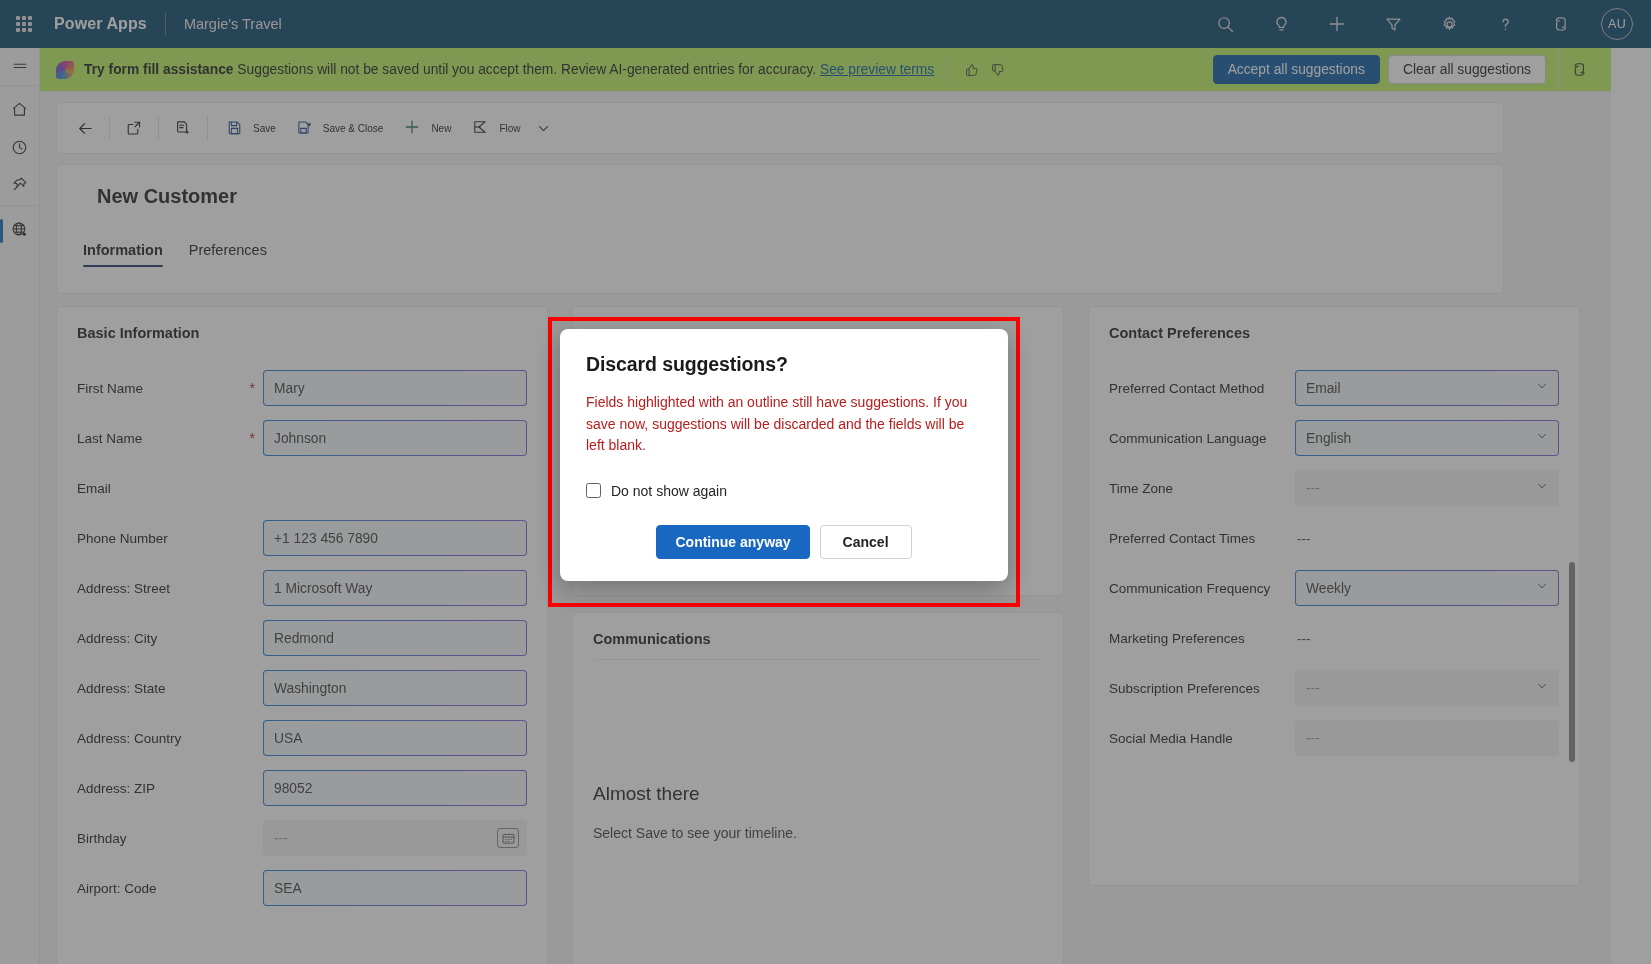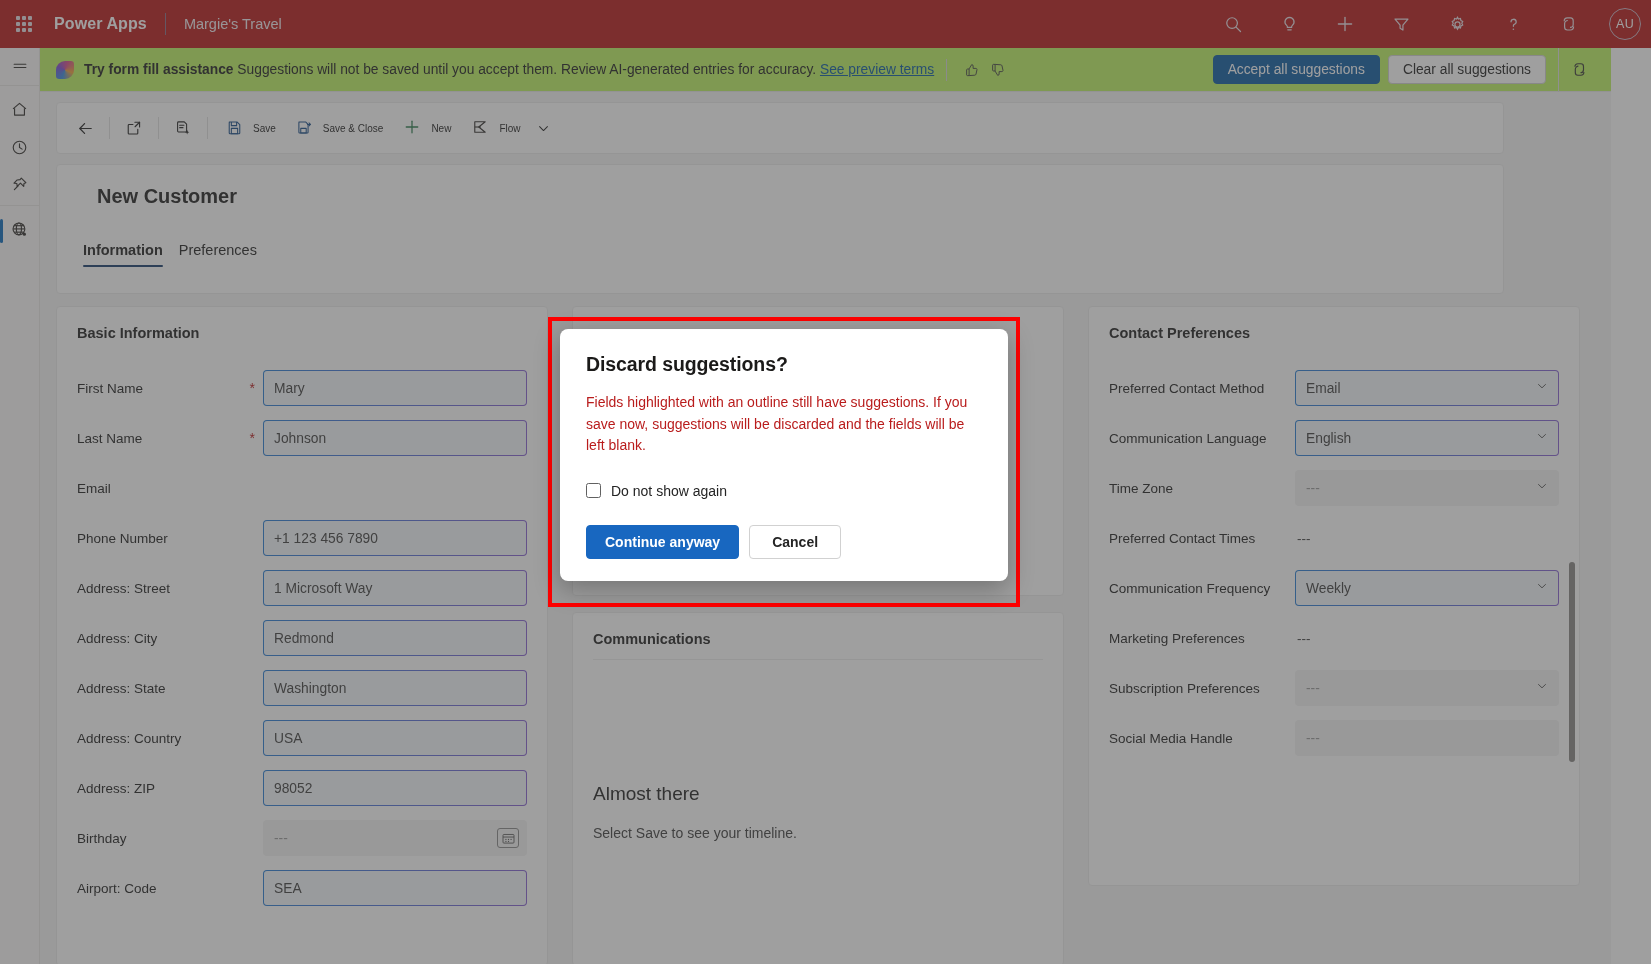--- a/index.html
+++ b/index.html
@@ -9,29 +9,29 @@
     overflow: hidden;
     background: #ffffff;
   }
 
   
   #page { position: absolute; inset: 0; }
 
   
   .topbar {
     position: absolute; top: 0; left: 0; width: 1651px; height: 48px;
-    background: #b91c1c; display: flex; align-items: center;
+    background: #0c4a6e; display: flex; align-items: center;
   }
   .waffle { width: 48px; height: 48px; display: flex; align-items: center; justify-content: center; }
   .waffle-grid { display: grid; grid-template-columns: repeat(3, 4px); grid-template-rows: repeat(3, 4px); gap: 2px; }
   .waffle-grid i { width: 4px; height: 4px; background: #e6dfe4; border-radius: 1px; display: block; }
   .brand { color: #fff; font-size: 16px; font-weight: 600; margin-left: 6px; letter-spacing: .1px; }
   .brand-sep { width: 1px; height: 22px; background: #8b6f86; margin: 0 18px; }
   .appname { color: #f0e9ee; font-size: 14.5px; font-weight: 400; }
-  .topbar-right { margin-left: auto; display: flex; align-items: center; gap: 8px; padding-right: 10px; }
+  .topbar-right { margin-left: auto; display: flex; align-items: center; gap: 8px; padding-right: 18px; }
   .tb-icon {
     width: 48px; height: 48px; display: flex; align-items: center; justify-content: center;
     color: #e8dfe6; cursor: pointer;
   }
   .tb-icon svg { display: block; }
   .avatar {
     width: 32px; height: 32px; border-radius: 50%; border: 1px solid #c9b5c5;
     color: #fff; font-size: 12.5px; display: flex; align-items: center; justify-content: center;
     margin-left: 8px; cursor: pointer; letter-spacing: .3px;
   }
@@ -98,21 +98,21 @@
     display: flex; align-items: center; gap: 10px; height: 32px; padding: 0 10px;
     font-size: 10px; color: #242424; cursor: pointer; border-radius: 3px; white-space: nowrap;
   }
   .cmd-chev { width: 26px; height: 32px; display: flex; align-items: center; justify-content: center; color: #242424; cursor: pointer; }
 
   .title-card {
     position: absolute; left: 16px; top: 72px; width: 1448px; height: 130px;
     background: #fff; border: 1px solid #ebebeb; border-radius: 4px; padding: 20px 26px 0 26px;
   }
   .page-title { font-size: 20px; font-weight: 700; color: #242424; margin-left: 14px; }
-  .tabs { display: flex; gap: 16px; margin-top: 34px; }
+  .tabs { display: flex; gap: 26px; margin-top: 34px; }
   .tab { font-size: 14.5px; color: #242424; padding-bottom: 9px; cursor: pointer; position: relative; }
   .tab.active { font-weight: 600; }
   .tab.active::after {
     content: ""; position: absolute; left: 0; right: 0; bottom: 0; height: 2.5px;
     background: #1a3e6e; border-radius: 2px;
   }
 
   
   .col { position: absolute; top: 214px; background: #fff; border: 1px solid #ebebeb; border-radius: 4px; padding: 18px 20px 10px 20px; }
   .col-left   { left: 16px;   width: 492px; height: 660px; }
@@ -175,21 +175,21 @@
     position: absolute; left: 560px; top: 329px; width: 448px;
     background: #fff; border-radius: 8px; z-index: 61;
     box-shadow: 0 8px 26px rgba(0,0,0,.28);
     padding: 24px 26px 22px 26px;
   }
   .dlg-title { font-size: 19.5px; font-weight: 700; color: #1b1a19; margin-bottom: 16px; letter-spacing: -.1px; }
   .dlg-body { font-size: 14px; color: #b91c1c; line-height: 21.5px; }
   .dlg-check { display: flex; align-items: center; gap: 10px; margin-top: 26px; cursor: pointer; }
   .cbox { width: 15px; height: 15px; border: 1px solid #616161; border-radius: 2.5px; background: #fff; flex: none; }
   .dlg-check span { font-size: 14px; color: #242424; }
-  .dlg-actions { display: flex; justify-content: flex-start; gap: 10px; margin-top: 26px; }
+  .dlg-actions { display: flex; justify-content: center; gap: 10px; margin-top: 26px; }
   .dlg-btn-primary {
     background: #1867c0; color: #fff; border: 1px solid #1867c0; border-radius: 4px;
     font-size: 14px; font-weight: 700; padding: 8px 18px; cursor: pointer; font-family: inherit;
   }
   .dlg-btn-secondary {
     background: #fff; color: #242424; border: 1px solid #d1d1d1; border-radius: 4px;
     font-size: 14px; font-weight: 600; padding: 8px 22px; cursor: pointer; font-family: inherit;
   }
 </style>
 </head>

